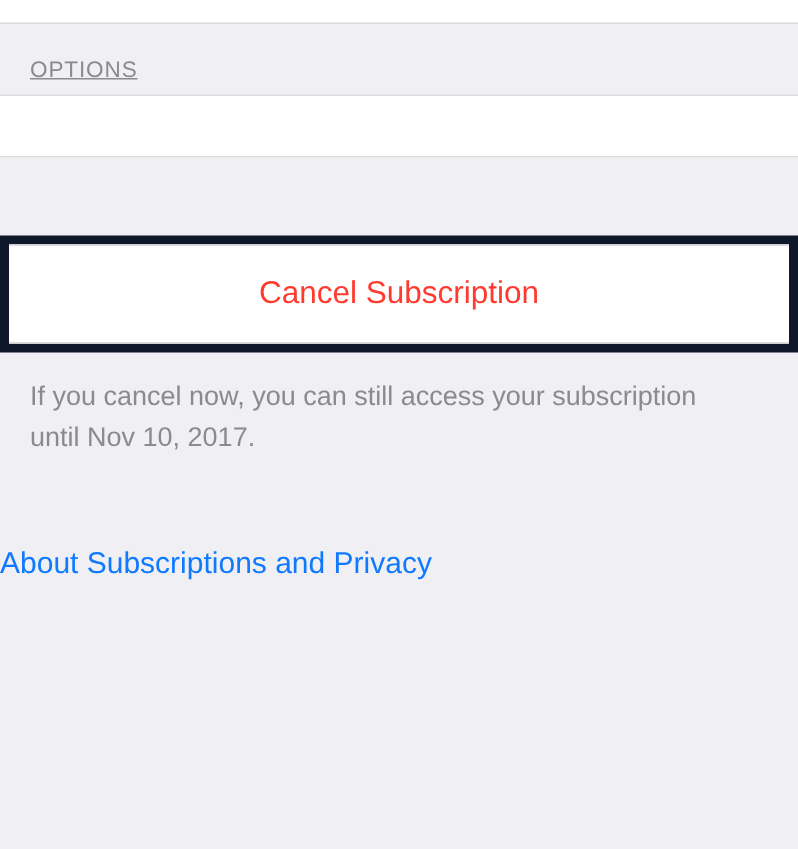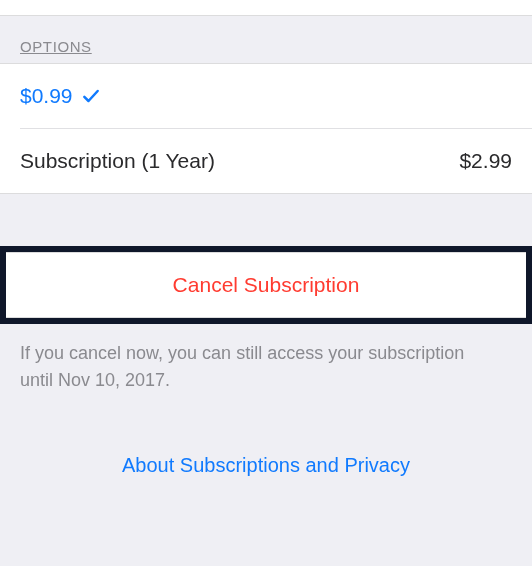--- a/index.html
+++ b/index.html
@@ -89,50 +89,35 @@
       color: #ff3b30;
       cursor: pointer;
     }
     .footer-text {
       padding: 16px 36px 0 20px;
       font-size: 18px;
       line-height: 1.5;
       color: #8a8a8f;
     }
     .about-link {
-      text-align: center;
       margin-top: 60px;
       font-size: 20px;
       color: #107afe;
       cursor: pointer;
     }
   </style>
 </head>
 <body>
 
 <div class="top-divider"></div>
 
 <div class="section-header">Options</div>
 
 <div class="options-group">
   <div class="option-row selected">
-    <span class="option-right">
-      <span class="option-price">$0.99</span>
-      <span class="check-icon">
-        <svg viewBox="0 0 24 24" fill="none" stroke="#107afe" stroke-width="3" stroke-linecap="round" stroke-linejoin="round">
-          <polyline points="4 13 9 18 20 6"></polyline>
-        </svg>
-      </span>
-    </span>
-  </div>
-  <div class="option-row">
-    <span class="option-label">Subscription (1 Year)</span>
-    <span class="option-right">
-      <span class="option-price">$2.99</span>
-    </span>
   </div>
 </div>
 
 <div class="cancel-block">
   <div class="cancel-button">Cancel Subscription</div>
 </div>
 
 <div class="footer-text">If you cancel now, you can still access your subscription until Nov 10, 2017.</div>
 
 <div class="about-link">About Subscriptions and Privacy</div>

